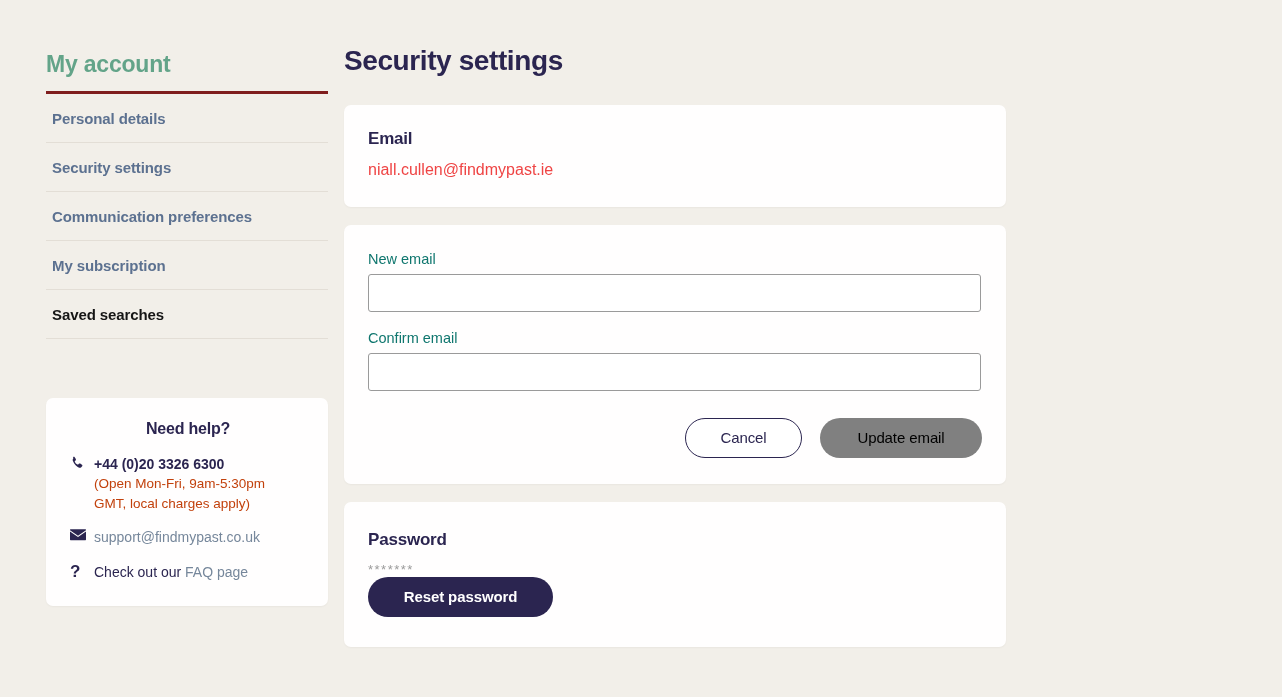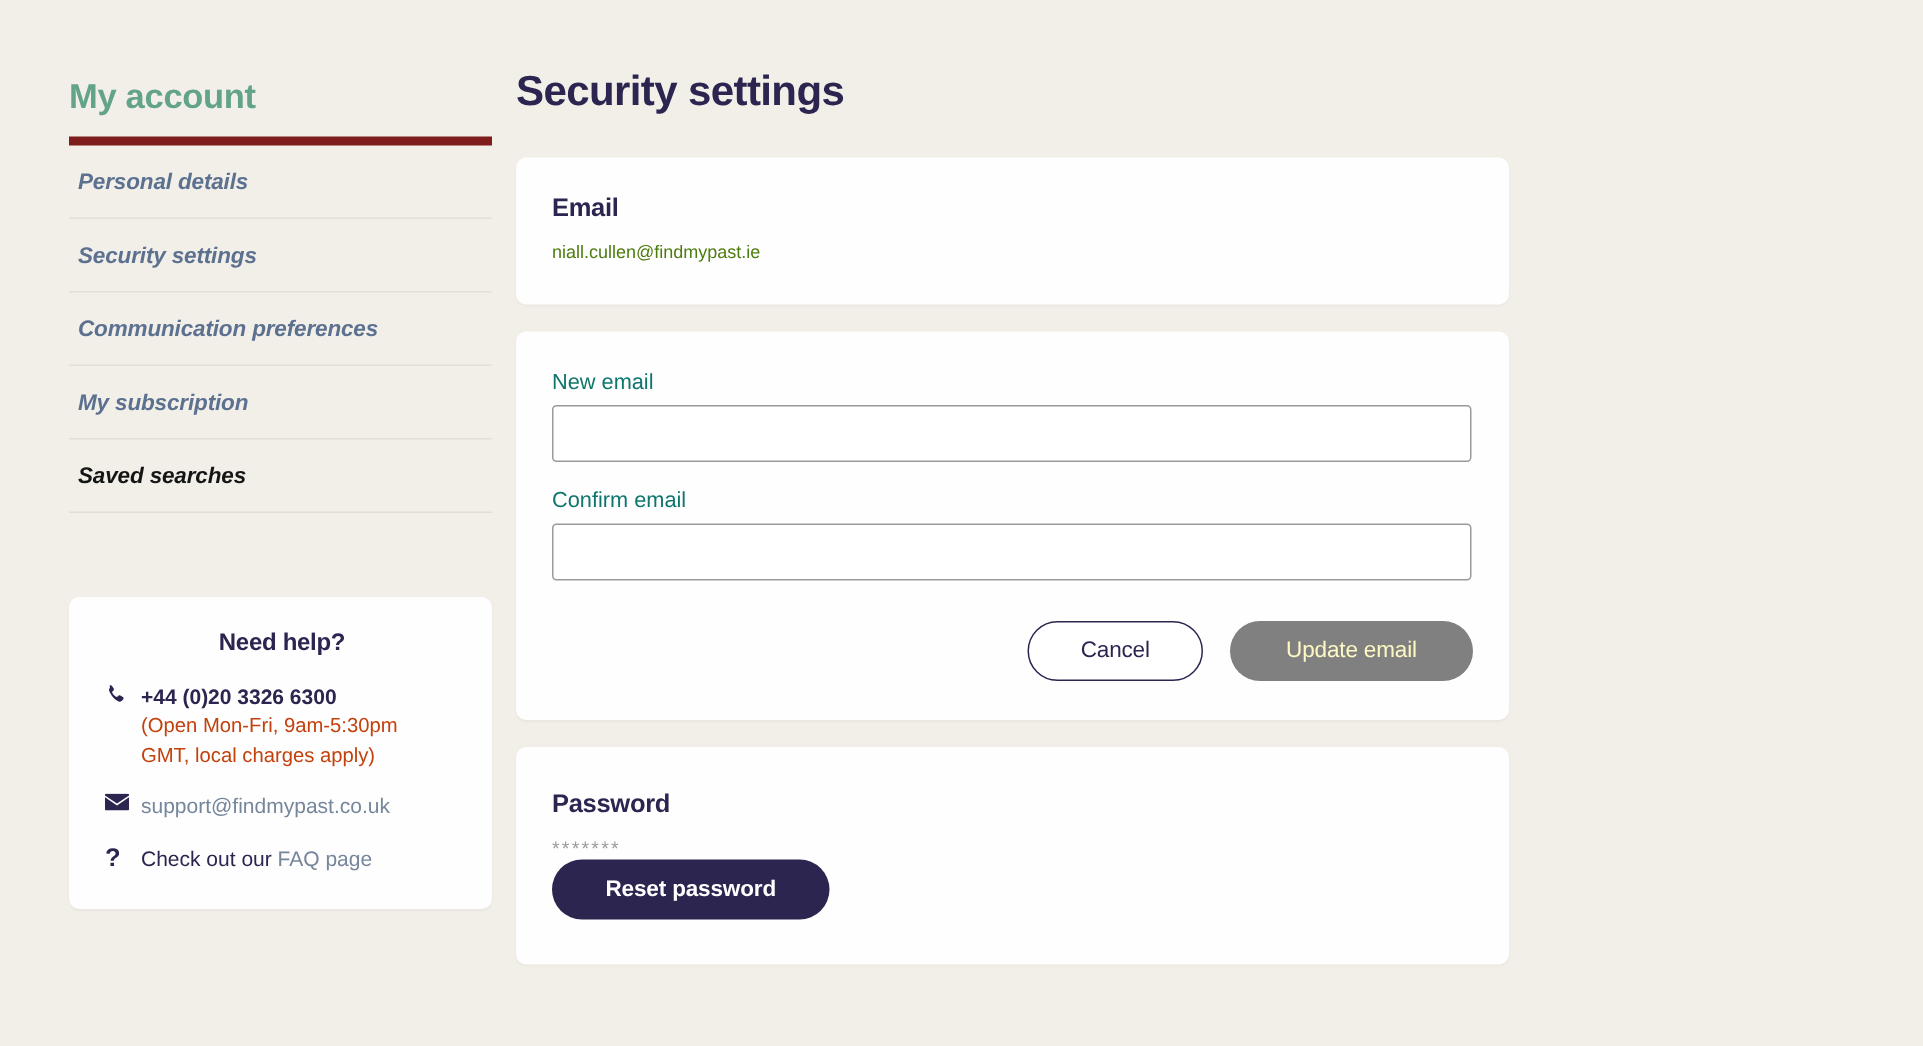--- a/index.html
+++ b/index.html
@@ -34,22 +34,21 @@
     font-weight: bold;
     color: #63a489;
     letter-spacing: -0.2px;
     margin: 0 0 14px 0;
     line-height: 1.1;
   }
   .nav-list {
     list-style: none;
     margin: 0;
     padding: 0;
-    border-top: 6px solid #7f1d1d;
-    font-style: italic;
+    border-top: 3px solid #7f1d1d;
   }
   .nav-item {
     border-bottom: 1px solid #e3ded6;
   }
   .nav-link {
     display: block;
     padding: 16px 0 15px 6px;
     font-size: 15px;
     font-weight: bold;
     color: #5c7190;
@@ -162,22 +161,22 @@
     flex-direction: column;
   }
   .section-heading {
     font-size: 17px;
     font-weight: bold;
     color: #2b2550;
     margin: 0 0 12px 0;
     letter-spacing: -0.2px;
   }
   .email-value {
-    font-size: 12px;
-    color: #4d7c0f;
+    font-size: 16px;
+    color: #ef4444;
   }
   .field { margin-bottom: 18px; }
   .field:last-of-type { margin-bottom: 0; }
   .field-label {
     display: block;
     font-size: 14.5px;
     color: #0f766e;
     margin-bottom: 7px;
   }
   .field-input {
@@ -211,21 +210,21 @@
   }
   .btn-cancel {
     width: 117px;
     background: #ffffff;
     border: 1px solid #2b2550;
     color: #2b2550;
   }
   .btn-disabled {
     width: 162px;
     background: #808080;
-    color: #fef9c3;
+    color: #000000;
     cursor: default;
   }
   .btn-primary {
     width: 185px;
     background: #2b2550;
     color: #ffffff;
     font-weight: bold;
     height: 40px;
   }
   .password-mask {

